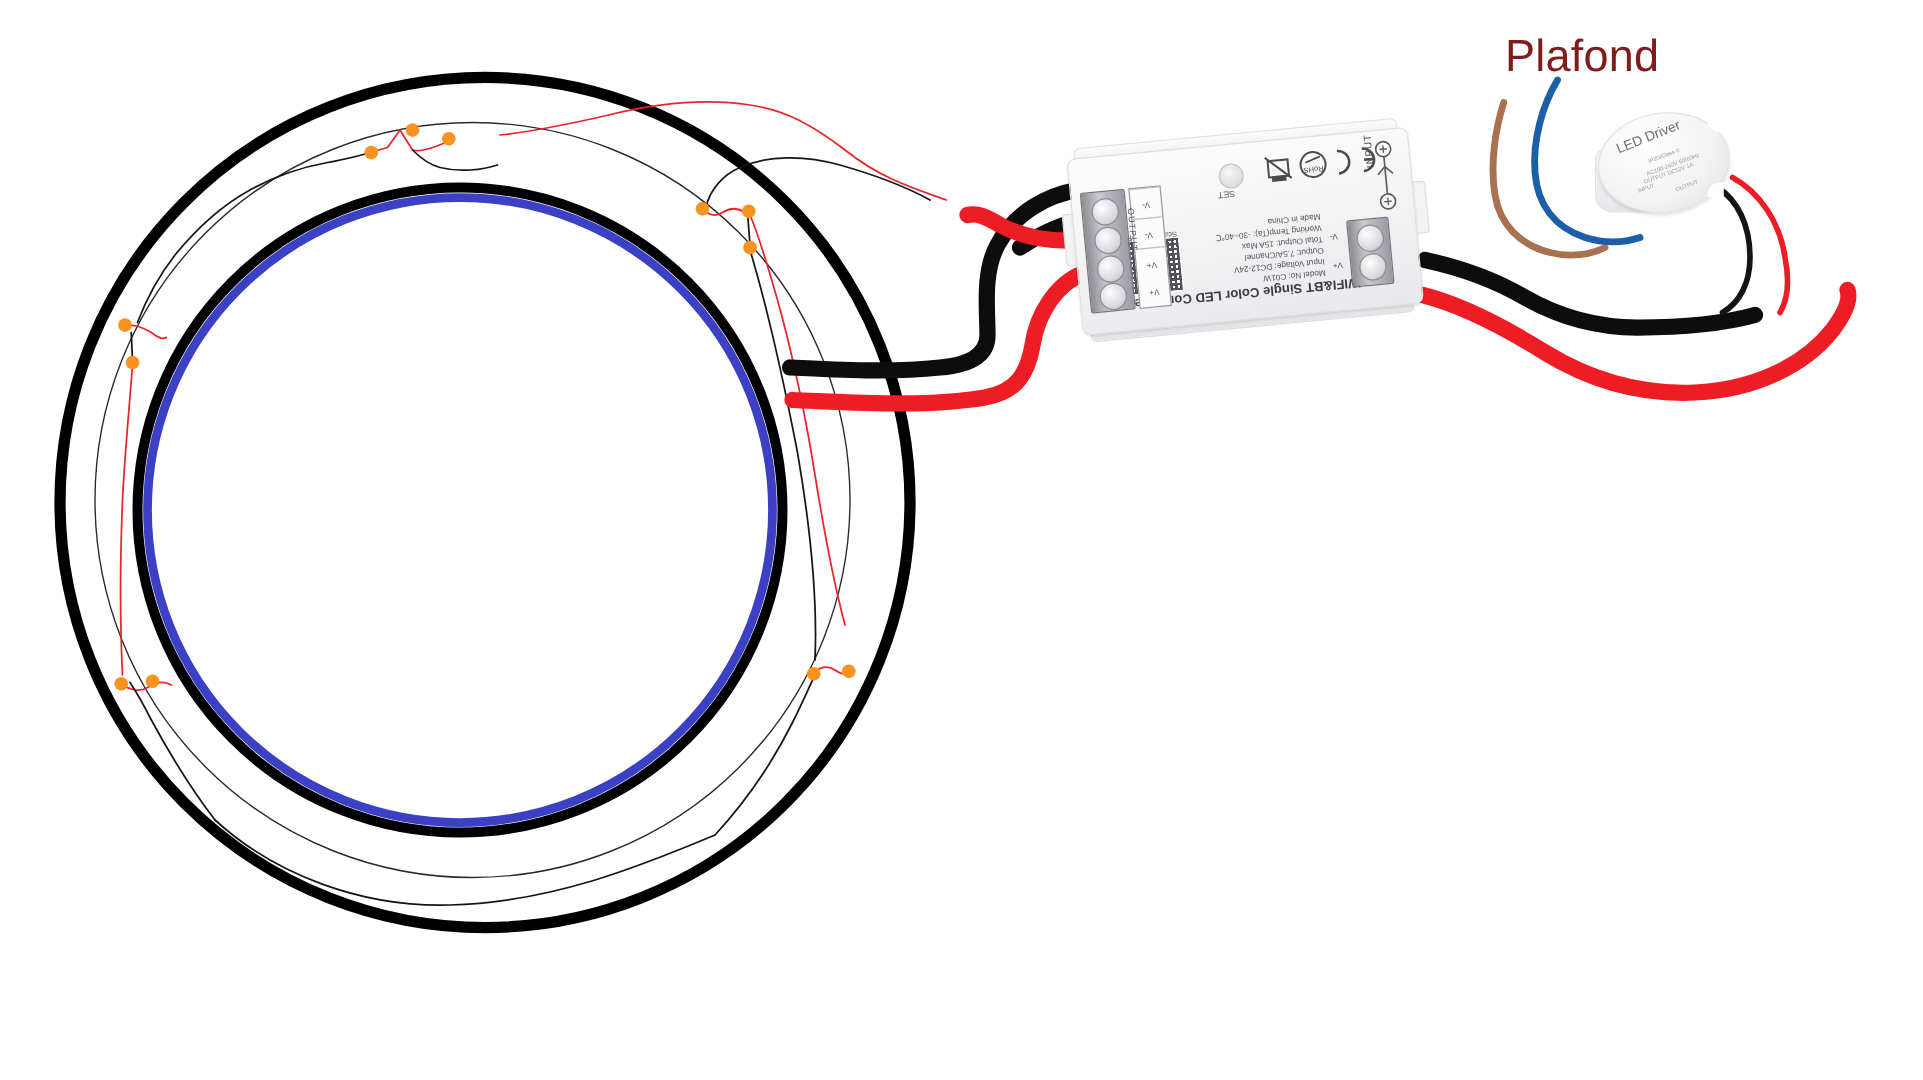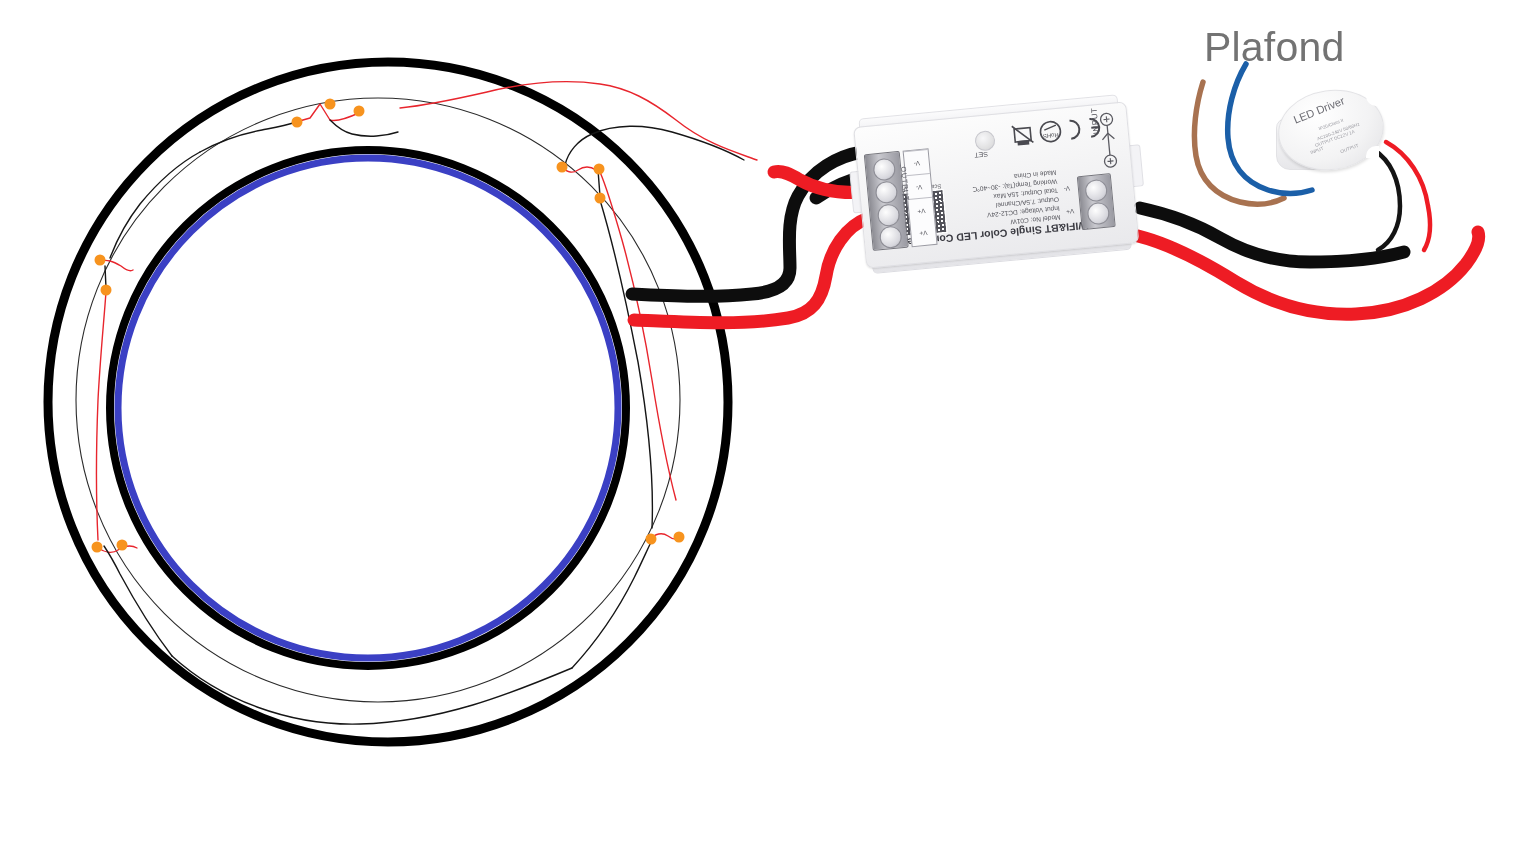--- a/index.html
+++ b/index.html
@@ -3,21 +3,21 @@
 <meta charset="utf-8">
 <title>LED Ring Wiring Diagram</title>
 <style>
   html,body{margin:0;padding:0;background:#ffffff;}
   body{width:1538px;height:864px;overflow:hidden;
        font-family:"Liberation Sans","DejaVu Sans",sans-serif;}
   #stage{position:relative;width:1538px;height:864px;background:#fff;}
   #canvas{position:absolute;left:0;top:0;width:1538px;height:864px;}
   .label-plafond{
     position:absolute;left:1204px;top:24px;
-    font-size:41px;font-weight:400;color:#737373;
+    font-size:36px;font-weight:400;color:#7f1d1d;
     letter-spacing:0.2px;white-space:nowrap;
   }
   
   #controller{
     position:absolute;left:851px;top:100px;width:290px;height:165px;
     transform:rotate(-5.4deg);transform-origin:50% 50%;
   }
   .ctrl-body{
     position:absolute;left:8px;top:14px;width:272px;height:140px;
     background:linear-gradient(175deg,#fdfdfd 0%,#f4f4f5 45%,#e9e9ec 100%);

